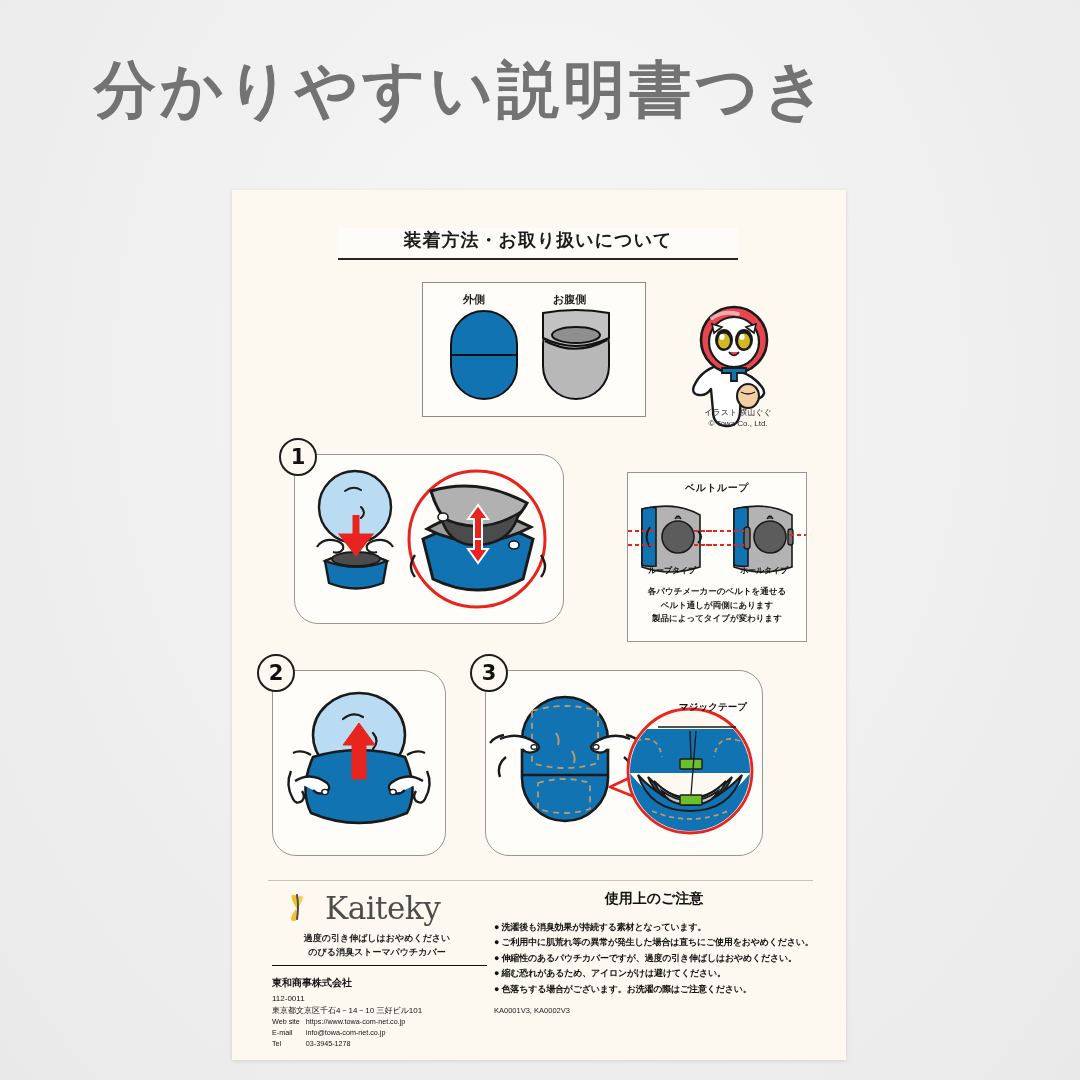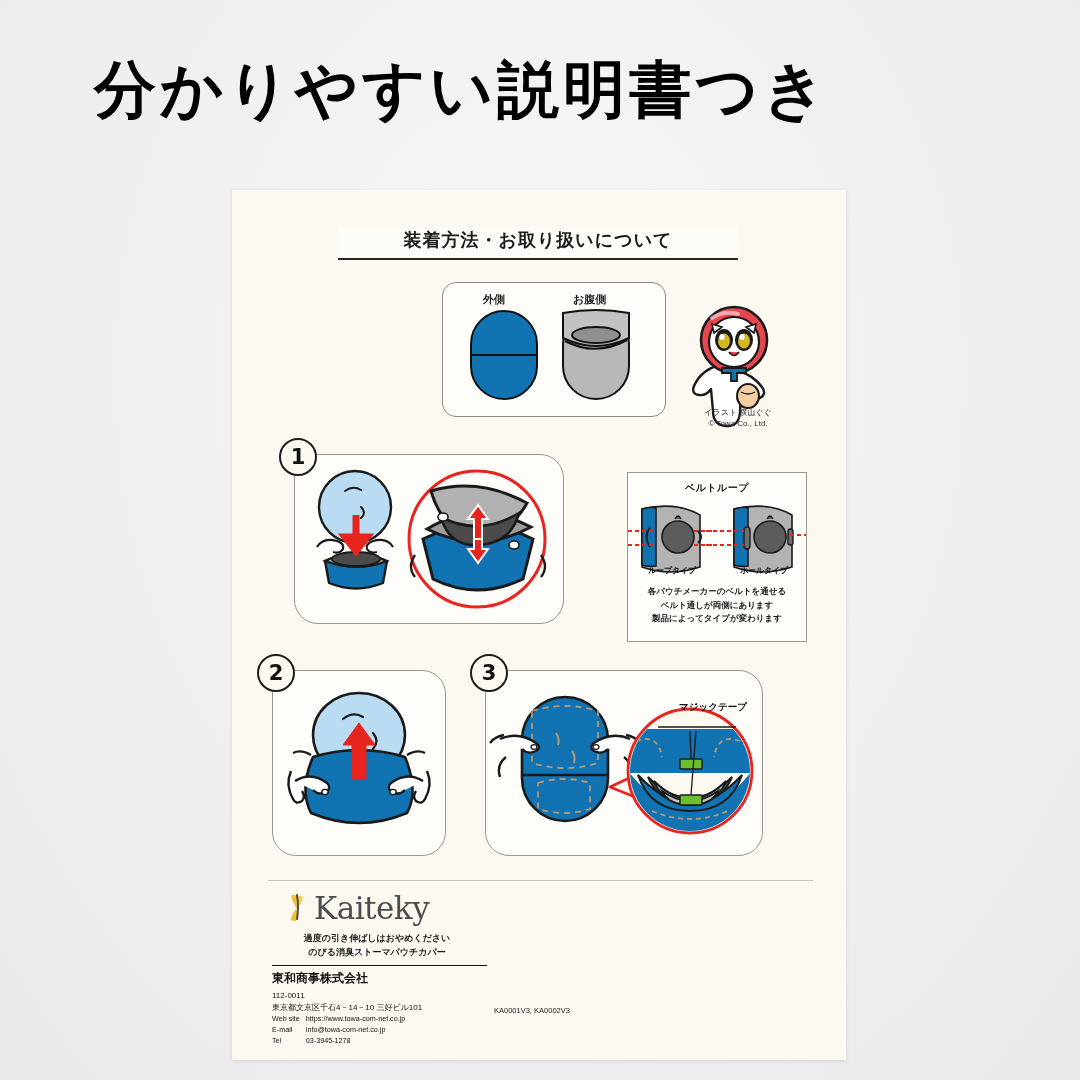--- a/index.html
+++ b/index.html
@@ -15,21 +15,21 @@
     position:absolute;inset:0;
     background:
       radial-gradient(ellipse at 50% 35%, #f7f7f7 0%, #efefef 60%, #e9e9e9 100%);
   }
   .headline{
     position:absolute;left:0;top:48px;width:924px;
     text-align:center;
     font-size:62px;
     font-weight:700;
     letter-spacing:4px;
-    color:#000000;
+    color:#737373;
     font-family:Liberation Serif, serif;
   }
 
   
   .sheet{
     position:absolute;left:232px;top:190px;
     width:614px;height:870px;
     background:#fdf8f0;
     box-shadow:0 1px 4px rgba(0,0,0,.12);
   }
@@ -42,21 +42,21 @@
     font-size:18px;font-weight:700;color:#1b1b1b;
     letter-spacing:1px;
     background:#fefcf8;
     padding-bottom:6px;
     border-bottom:2.5px solid #2b2520;
   }
 
   
   .overview{
     position:absolute;left:190px;top:92px;width:222px;height:133px;
-    border:1.6px solid #8e8a84;border-radius:14px;background:#fffdf9;margin-left:20px;
+    border:1.6px solid #8e8a84;border-radius:0;background:#fffdf9;
   }
   .ov-label{position:absolute;font-size:11px;font-weight:700;color:#1b1b1b;}
   .ov-l1{left:40px;top:9px;}
   .ov-l2{left:130px;top:9px;}
 
   
   .mascot-wrap{position:absolute;left:440px;top:112px;width:132px;height:130px;}
   .credit{
     position:absolute;left:440px;top:218px;width:132px;text-align:center;
     font-size:8px;color:#2a2a2a;line-height:1.35;
@@ -97,34 +97,34 @@
   .belt-cap{
     position:absolute;font-size:8px;font-weight:700;color:#0d0d0d;
     text-align:center;letter-spacing:-.2px;
   }
 
   
   .footer-sep{
     position:absolute;left:36px;top:690px;width:545px;height:1px;background:#c9c2b7;
   }
   .logo-wrap{position:absolute;left:40px;top:700px;width:210px;}
-  .logo-row{display:flex;align-items:center;gap:4px;padding-left:12px;}
+  .logo-row{display:flex;align-items:center;gap:15px;padding-left:12px;}
   .logo-text{
     font-size:31px;color:#4d4d4d;letter-spacing:-.5px;
     font-family:"DejaVu Serif","Liberation Serif",serif;font-weight:400;
   }
   .tagline{
     margin-top:6px;text-align:center;font-size:9px;font-weight:700;
     color:#1b1b1b;line-height:1.55;
   }
   .company{
     position:absolute;left:40px;top:775px;width:215px;
     font-size:8px;color:#111;line-height:1.5;
   }
-  .company .cname{font-size:12px;font-weight:700;border-top:1.4px solid #111;padding-top:3px;display:block;margin-bottom:3px;}
+  .company .cname{font-size:10px;font-weight:700;border-top:1.4px solid #111;padding-top:9px;display:block;margin-bottom:3px;}
   .company table{border-collapse:collapse;font-size:7.2px;}
   .company td{padding:0 6px 0 0;vertical-align:top;white-space:nowrap;}
 
   .cautions{position:absolute;left:262px;top:700px;width:320px;}
   .caut-title{text-align:center;font-size:14px;font-weight:700;color:#111;margin-bottom:12px;}
   .caut-item{font-size:9px;color:#111;line-height:1.72;font-weight:600;letter-spacing:-.2px;}
   .code{
     position:absolute;left:262px;top:816px;width:320px;text-align:left;
     font-size:7.5px;color:#222;
   }
@@ -366,17 +366,25 @@
           <td>info@towa-com-net.co.jp</td>
         </tr>
         <tr>
           <td>Tel</td>
           <td>03-3945-1278</td>
         </tr>
       </tbody>
         </table>
     </div>
 
+    <div class="cautions">
+      <div class="caut-title">使用上のご注意</div>
+      <div class="caut-item">● 洗濯後も消臭効果が持続する素材となっています。</div>
+      <div class="caut-item">● ご利用中に肌荒れ等の異常が発生した場合は直ちにご使用をおやめください。</div>
+      <div class="caut-item">● 伸縮性のあるパウチカバーですが、過度の引き伸ばしはおやめください。</div>
+      <div class="caut-item">● 縮む恐れがあるため、アイロンがけは避けてください。</div>
+      <div class="caut-item">● 色落ちする場合がございます。お洗濯の際はご注意ください。</div>
+    </div>
 
     <div class="code">KA0001V3, KA0002V3</div>
 
   </div>
 </div>
 
 </body></html>

